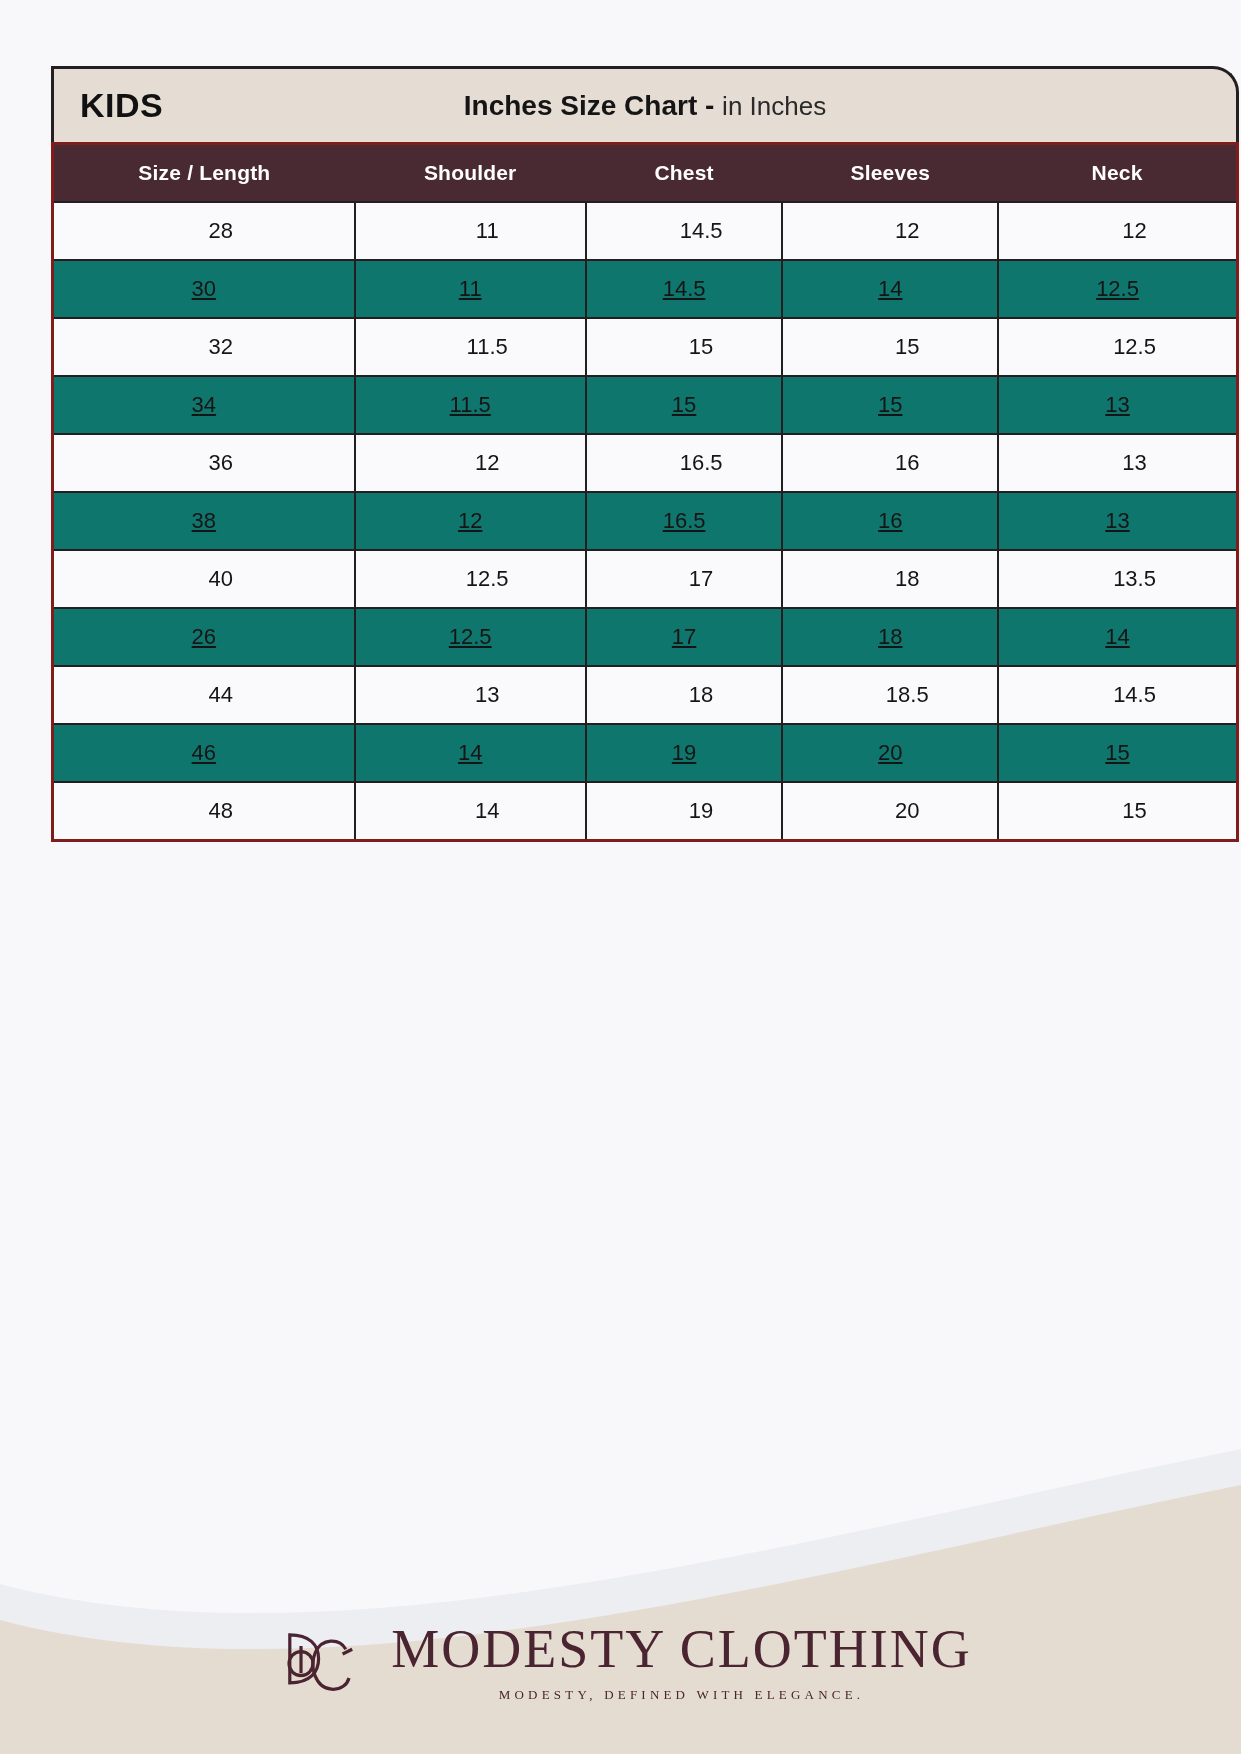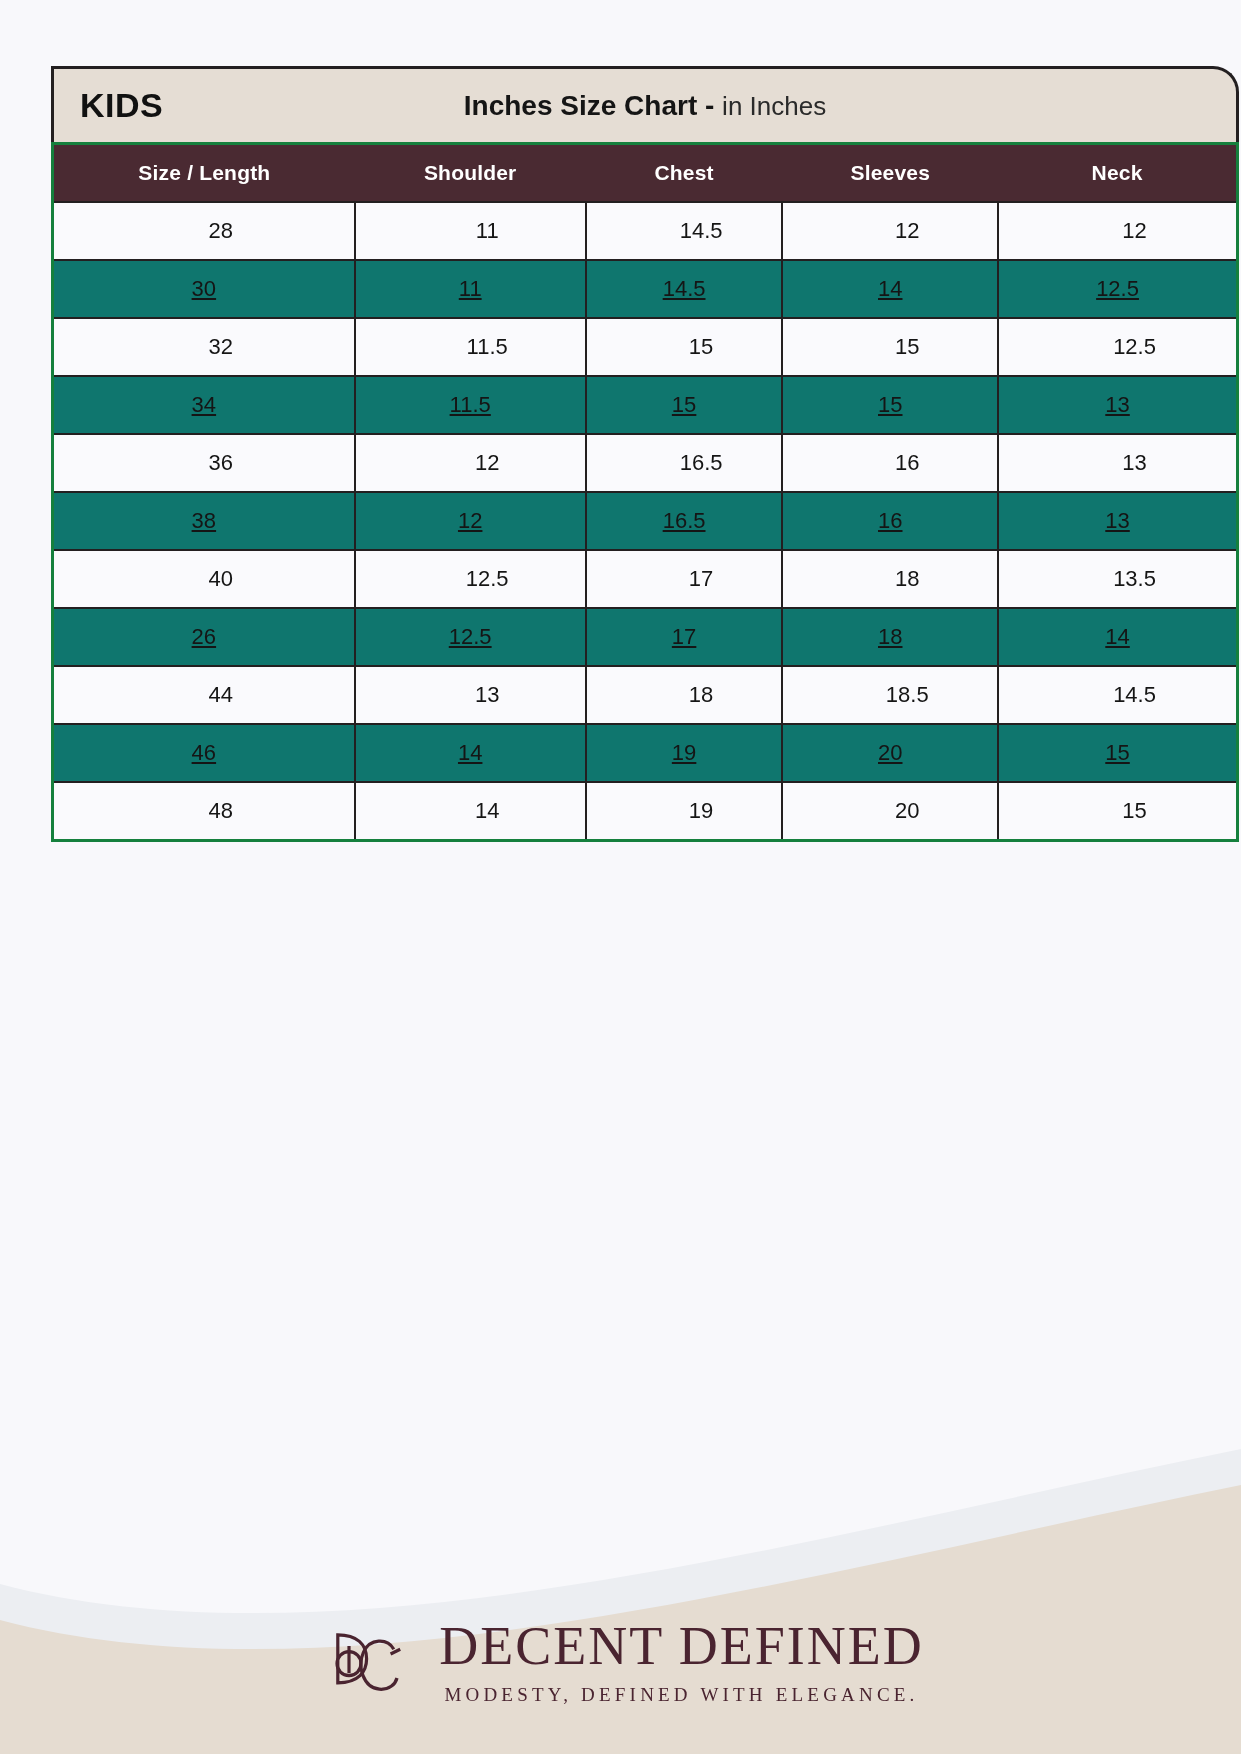--- a/index.html
+++ b/index.html
@@ -66,21 +66,21 @@
     font-size: 26px;
     font-weight: normal;
     color: #2a2a2a;
   }
 
   
   table.size-table {
     border-collapse: collapse;
     width: 100%;
     table-layout: fixed;
-    border: 3px solid #15803d;
+    border: 3px solid #7f1d1d;
     box-sizing: border-box;
   }
   table.size-table thead th {
     background: #4a2a32;
     color: #ffffff;
     font-size: 21px;
     font-weight: bold;
     height: 54px;
     text-align: center;
     border: none;
@@ -148,21 +148,21 @@
   .brand-name {
     font-family: "Liberation Serif", serif;
     font-size: 54px;
     color: #4a2430;
     letter-spacing: 2px;
     line-height: 1.05;
     white-space: nowrap;
   }
   .brand-tagline {
     font-family: "Liberation Serif", serif;
-    font-size: 19px;
+    font-size: 13px;
     color: #4a2430;
     letter-spacing: 4.2px;
     margin-top: 10px;
     white-space: nowrap;
   }
 </style>
 </head>
 <body>
 
 <div class="page">
@@ -286,18 +286,18 @@
     <svg class="logo-mark" viewBox="0 0 120 120" xmlns="http://www.w3.org/2000/svg">
       <g fill="none" stroke="#4a2430" stroke-width="4">
         <path d="M26,26 L26,86 C52,86 62,72 62,56 C62,38 50,26 26,26 Z"></path>
         <path d="M40,40 L40,74"></path>
         <circle cx="40" cy="62" r="15"></circle>
         <path d="M96,44 C88,30 66,30 58,48 C50,66 58,92 78,94 C90,95 98,88 100,80"></path>
         <path d="M92,50 L104,44"></path>
       </g>
     </svg>
     <div class="logo-text-block">
-      <div class="brand-name">DECENT DEFINED</div>
+      <div class="brand-name">MODESTY CLOTHING</div>
       <div class="brand-tagline">MODESTY, DEFINED WITH ELEGANCE.</div>
     </div>
   </div>
 
 </div>
 
 </body></html>

